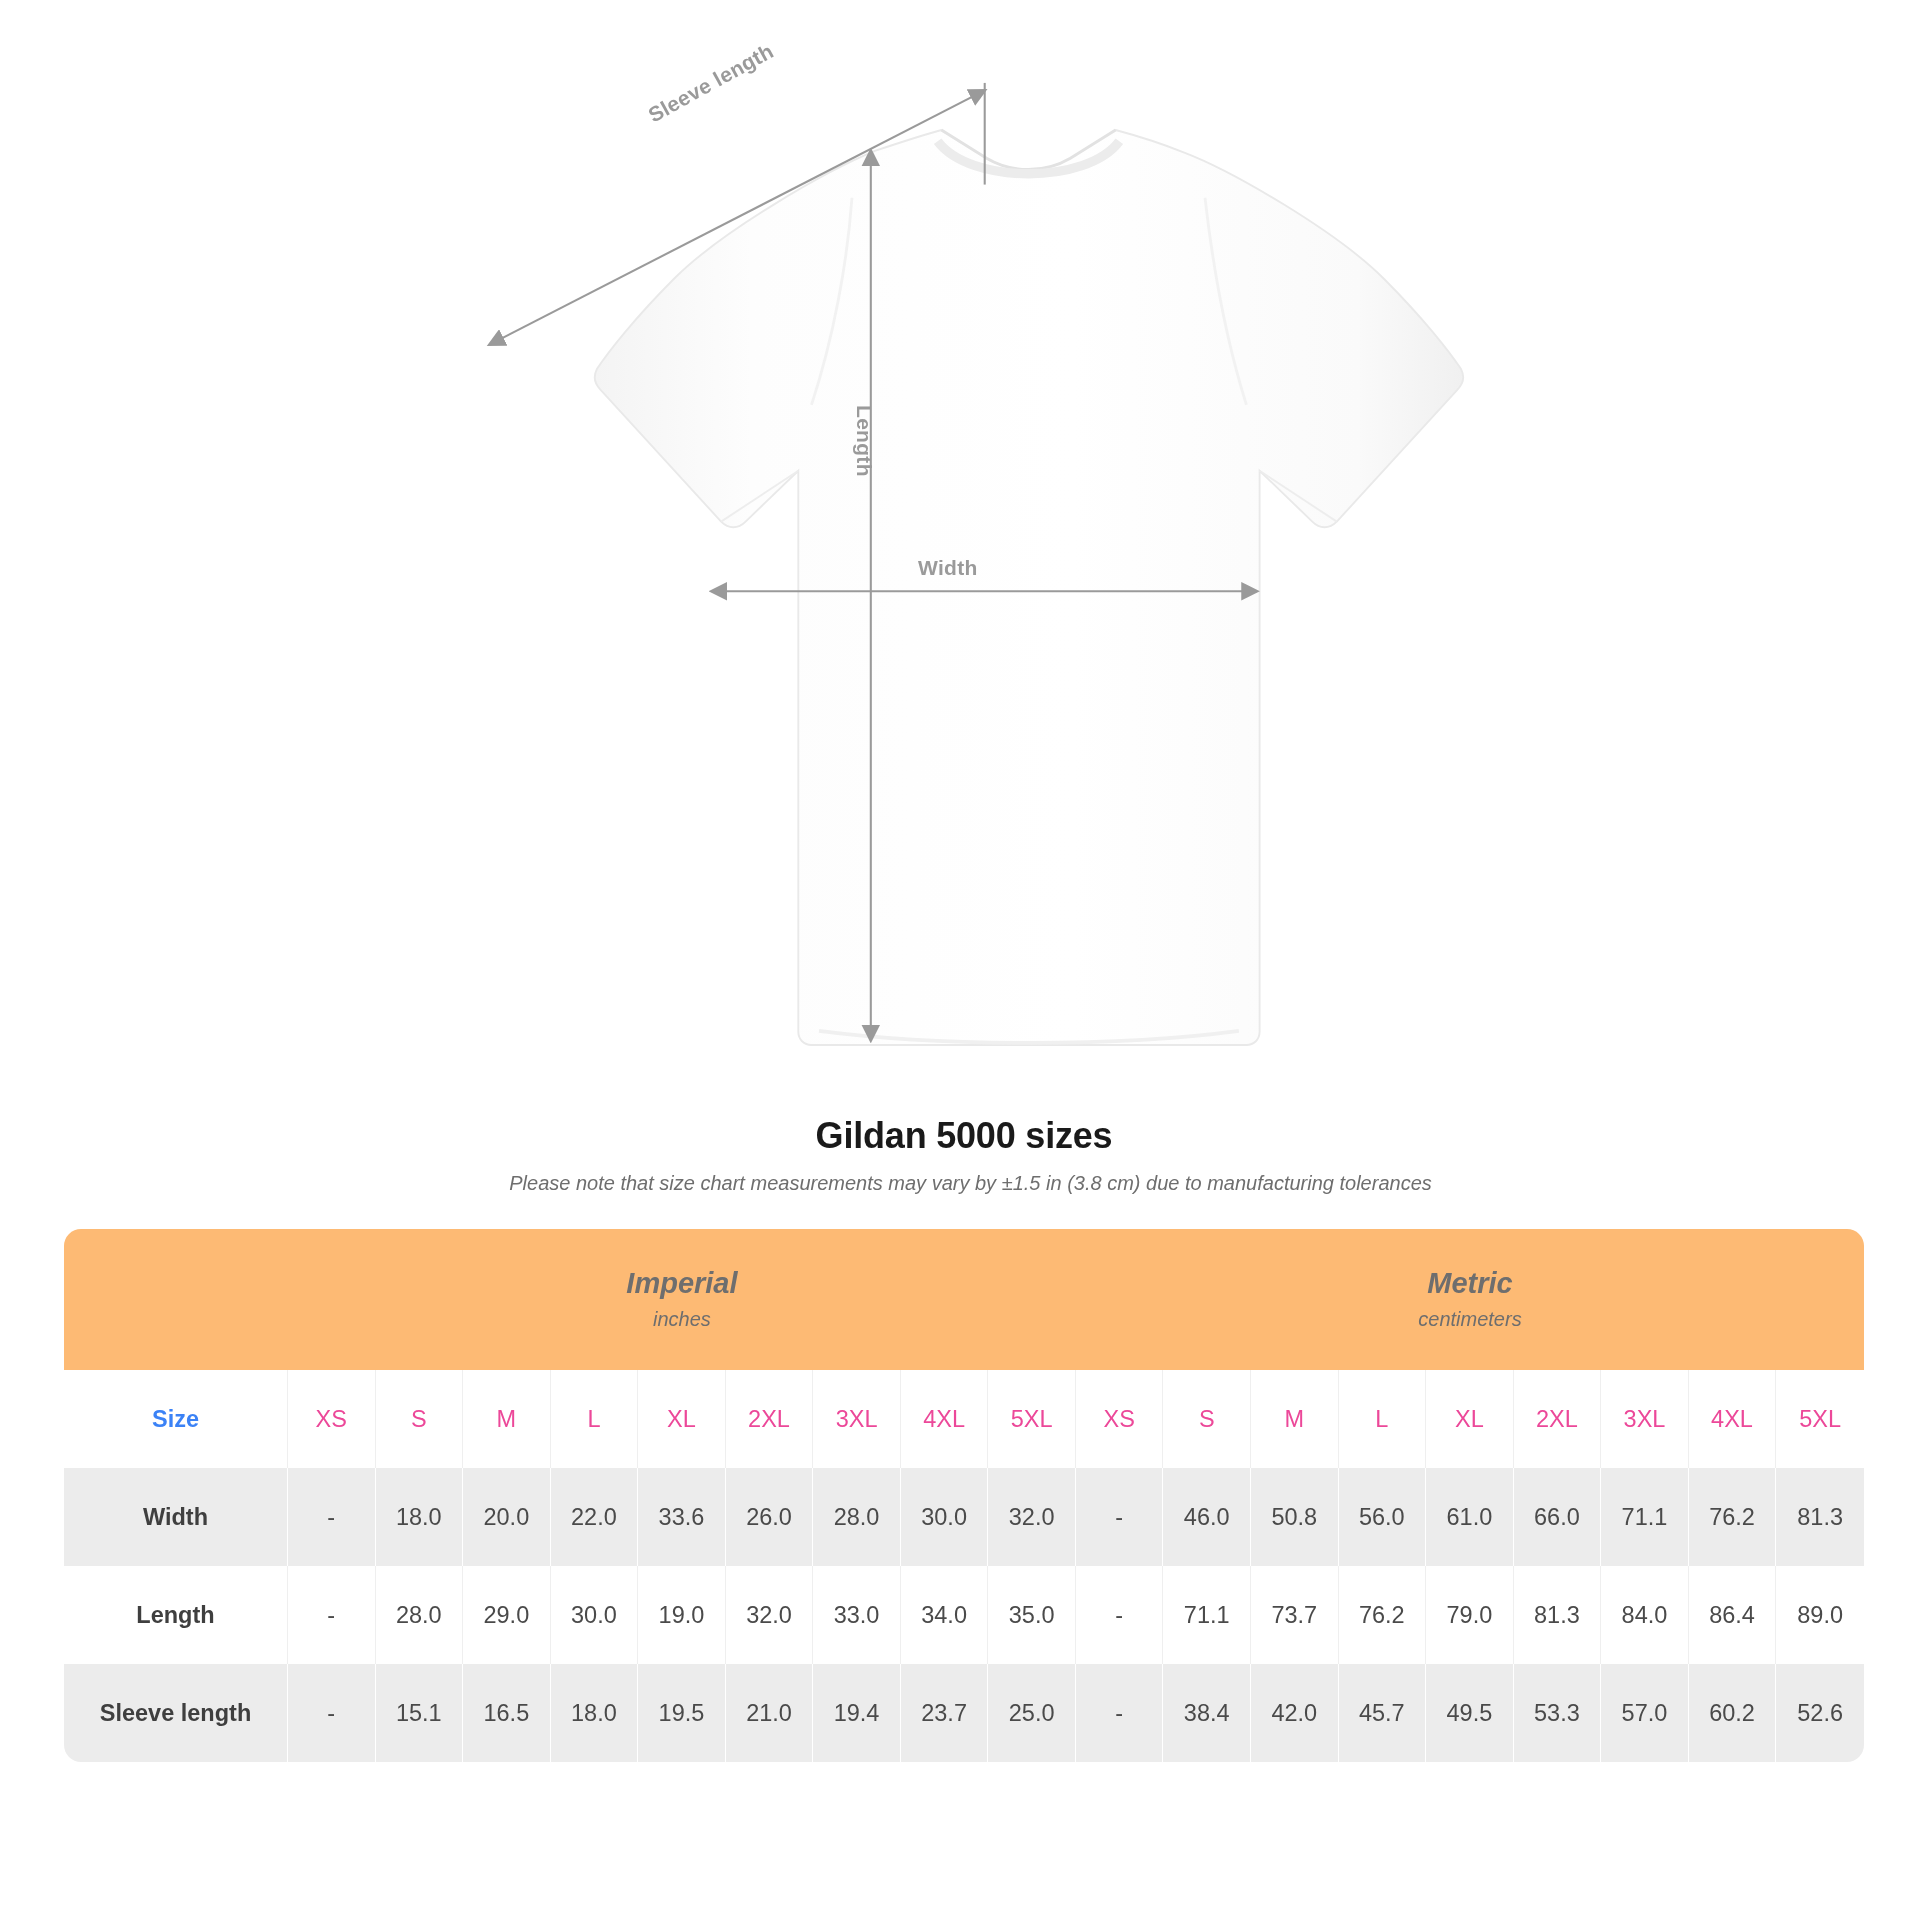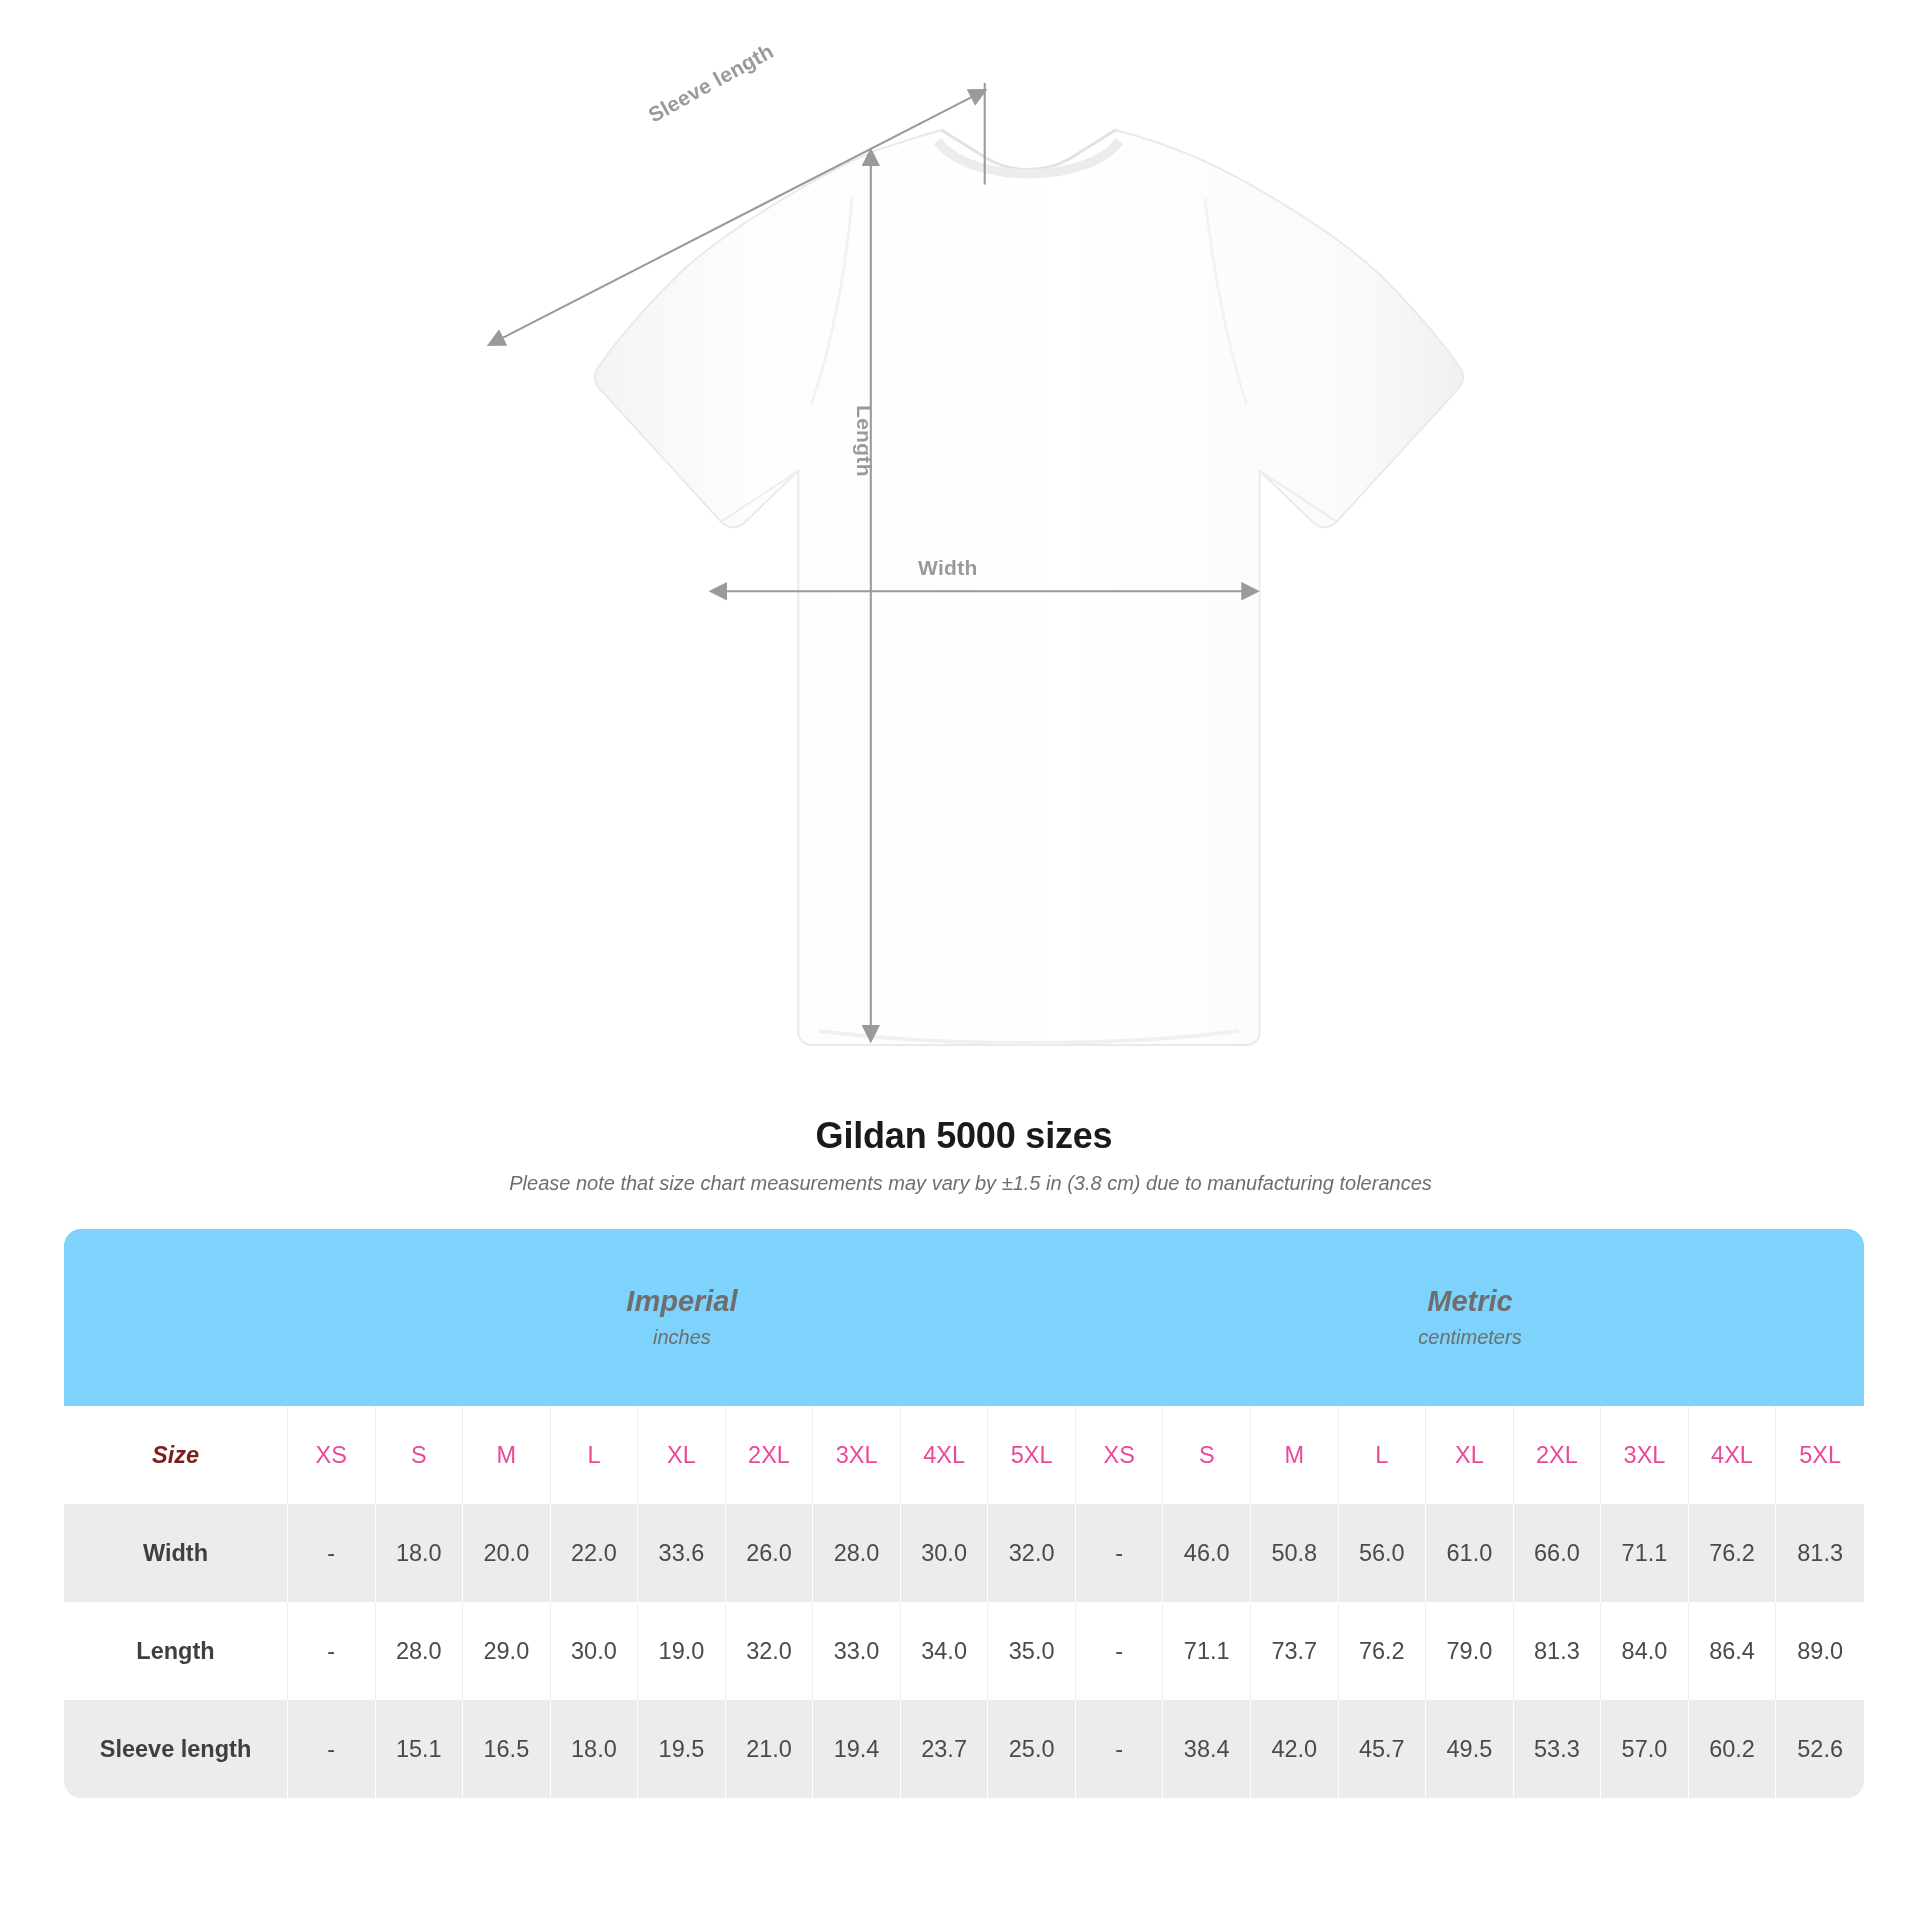--- a/index.html
+++ b/index.html
@@ -86,22 +86,22 @@
     border-spacing: 0;
     table-layout: fixed;
   }
   table.size-table td, table.size-table th {
     font-weight: normal;
     text-align: center;
     vertical-align: middle;
   }
   
   .unit-row td {
-    background: #7dd3fc;
-    height: 177px;
+    background: #fdba74;
+    height: 141px;
     padding: 0;
     margin-top: 7px;
   }
   .unit-row td.corner-left { border-top-left-radius: 17px; }
   .unit-row td.corner-right { border-top-right-radius: 17px; }
   .unit-name {
     font-size: 29px;
     font-style: italic;
     font-weight: bold;
     color: #6e6e6e;
@@ -118,22 +118,21 @@
     background: #ffffff;
     height: 98px;
     font-size: 23.5px;
     font-weight: bold;
     color: #ec4899;
     border-right: 1.9px solid #efefef;
   }
   .size-row td.rowhead {
     font-size: 23.5px;
     font-weight: bold;
-    color: #7f1d1d;
-    font-style: italic;
+    color: #3b82f6;
   }
   .size-row td:last-child { border-right: none; }
 
   .data-row td {
     height: 98px;
     font-size: 23.5px;
     color: #4a4a4a;
     border-right: 1.9px solid #ffffff;
   }
   .data-row td:last-child { border-right: none; }

